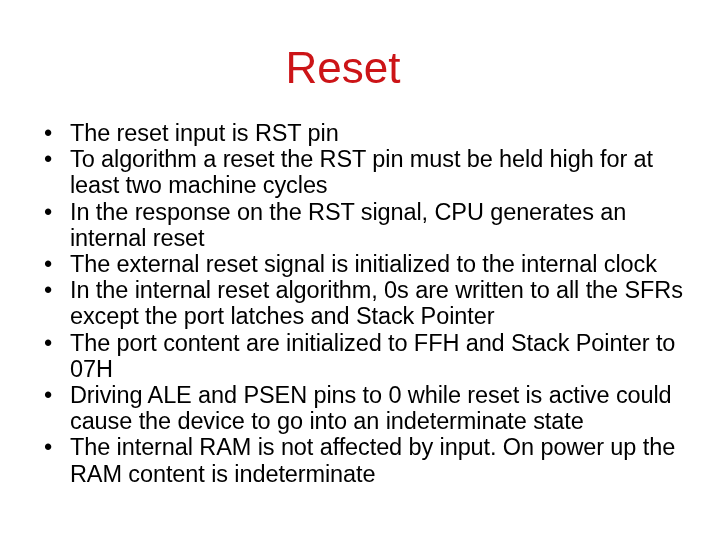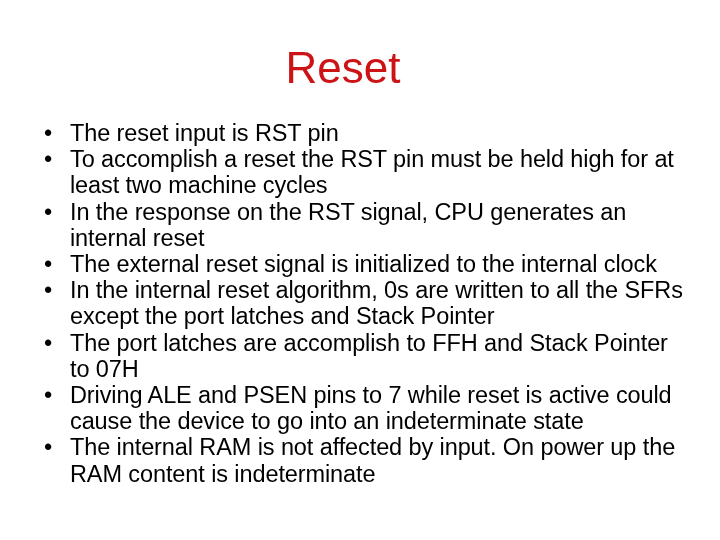--- a/index.html
+++ b/index.html
@@ -76,46 +76,46 @@
 
   <ul class="bullet-list">
 
     <li class="bullet-item">
       <span class="bullet-marker">•</span>
       <span class="bullet-text">The reset input is RST pin</span>
     </li>
 
     <li class="bullet-item">
       <span class="bullet-marker">•</span>
-      <span class="bullet-text">To accomplish a reset the RST pin must be held high for at least two machine cycles</span>
+      <span class="bullet-text">To algorithm a reset the RST pin must be held high for at least two machine cycles</span>
     </li>
 
     <li class="bullet-item">
       <span class="bullet-marker">•</span>
       <span class="bullet-text">In the response on the RST signal, CPU generates an internal reset</span>
     </li>
 
     <li class="bullet-item">
       <span class="bullet-marker">•</span>
       <span class="bullet-text">The external reset signal is initialized to the internal clock</span>
     </li>
 
     <li class="bullet-item">
       <span class="bullet-marker">•</span>
       <span class="bullet-text">In the internal reset algorithm, 0s are written to all the SFRs except the port latches and Stack Pointer</span>
     </li>
 
     <li class="bullet-item">
       <span class="bullet-marker">•</span>
-      <span class="bullet-text">The port latches are accomplish to FFH and Stack Pointer to 07H</span>
+      <span class="bullet-text">The port content are initialized to FFH and Stack Pointer to 07H</span>
     </li>
 
     <li class="bullet-item">
       <span class="bullet-marker">•</span>
-      <span class="bullet-text">Driving ALE and PSEN pins to 7 while reset is active could cause the device to go into an indeterminate state</span>
+      <span class="bullet-text">Driving ALE and PSEN pins to 0 while reset is active could cause the device to go into an indeterminate state</span>
     </li>
 
     <li class="bullet-item">
       <span class="bullet-marker">•</span>
       <span class="bullet-text">The internal RAM is not affected by input. On power up the RAM content is indeterminate</span>
     </li>
 
   </ul>
 
 </div>

